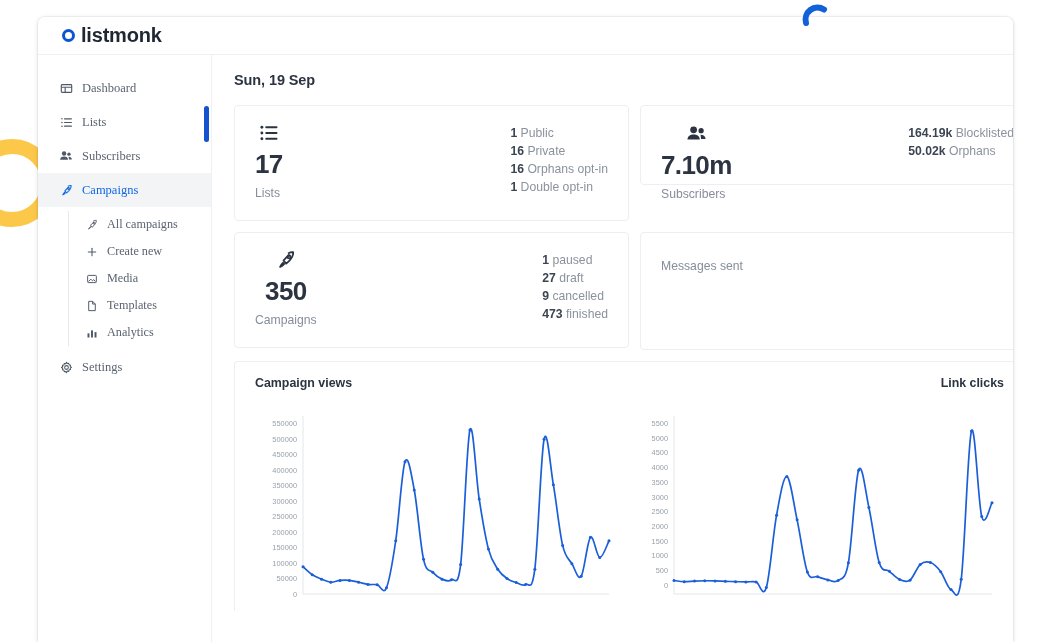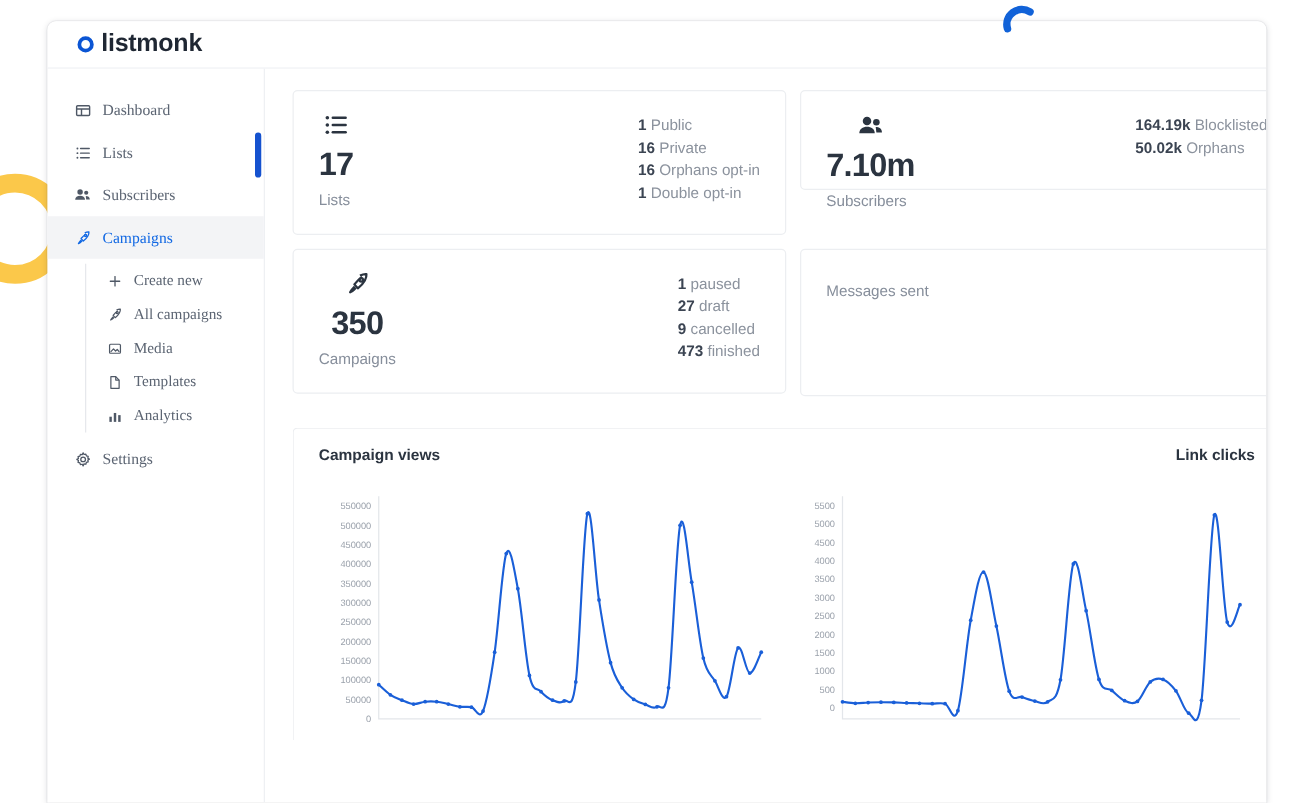--- a/index.html
+++ b/index.html
@@ -242,21 +242,21 @@
     color: #8b929d;
     white-space: nowrap;
   }
   .stat-row b {
     color: #3b4452;
     font-weight: 700;
   }
 
   
   #charts-card {
-    margin-top: 25px;
+    margin-top: 11px;
     width: 801px;
     border: 1px solid #eceef1;
     border-top-left-radius: 4px;
     border-top-right-radius: 4px;
     border-bottom: none;
     background: #fff;
     box-sizing: border-box;
     height: 250px;
     padding: 14px 18px 0 20px;
     display: flex;
@@ -349,37 +349,37 @@
             <circle cx="10.4" cy="5.5" r="1.1"></circle>
           </svg>
         </span>
         <span>Campaigns</span>
       </div>
 
       <div id="subnav">
 
         <div class="subnav-item">
           <span class="nav-ico">
-            <svg width="12" height="12" viewBox="0 0 16 16" fill="none" stroke="currentColor" stroke-width="1.4" stroke-linecap="round">
-              <line x1="8" y1="3" x2="8" y2="13"></line>
-              <line x1="3" y1="8" x2="13" y2="8"></line>
-            </svg>
-          </span>
-          <span>Create new</span>
-        </div>
-
-        <div class="subnav-item">
-          <span class="nav-ico">
             <svg width="12" height="12" viewBox="0 0 16 16" fill="none" stroke="currentColor" stroke-width="1.3" stroke-linejoin="round">
               <path d="M6.2 9.8L5 11c-.9.9-1.6 2.4-1.6 2.4s1.5-.7 2.4-1.6l1.2-1.2"></path>
               <path d="M9.6 2.8c2.3-1.2 4.1-1 4.1-1s.2 1.8-1 4.1c-.9 1.7-3.1 3.9-4.5 5L6 8.4c1.1-1.4 3.3-3.6 5-4.5"></path>
               <circle cx="10.4" cy="5.5" r="1.1"></circle>
             </svg>
           </span>
           <span>All campaigns</span>
+        </div>
+
+        <div class="subnav-item">
+          <span class="nav-ico">
+            <svg width="12" height="12" viewBox="0 0 16 16" fill="none" stroke="currentColor" stroke-width="1.4" stroke-linecap="round">
+              <line x1="8" y1="3" x2="8" y2="13"></line>
+              <line x1="3" y1="8" x2="13" y2="8"></line>
+            </svg>
+          </span>
+          <span>Create new</span>
         </div>
 
         <div class="subnav-item">
           <span class="nav-ico">
             <svg width="12" height="12" viewBox="0 0 16 16" fill="none" stroke="currentColor" stroke-width="1.3">
               <rect x="2.2" y="3.2" width="11.6" height="9.6" rx="1.1"></rect>
               <path d="M3.4 11.4l3-3.2 2.2 2.2 1.8-1.6 2.2 2.6" stroke-linejoin="round"></path>
             </svg>
           </span>
           <span>Media</span>
@@ -416,20 +416,21 @@
           </svg>
         </span>
         <span>Settings</span>
       </div>
 
       <div id="sidebar-scrollbar"></div>
     </div>
 
     <div id="main">
 
+      <div id="page-title">Sun, 19 Sep</div>
 
       <div class="card-grid">
 
         <div class="card card-lists">
           <div class="stat-left">
             <div class="stat-main">
               <span class="stat-icon">
                 <svg width="20" height="20" viewBox="0 0 16 16" fill="none" stroke="currentColor" stroke-width="1.6" stroke-linecap="round">
                   <line x1="5.8" y1="3.4" x2="14" y2="3.4"></line>
                   <line x1="5.8" y1="8" x2="14" y2="8"></line>

